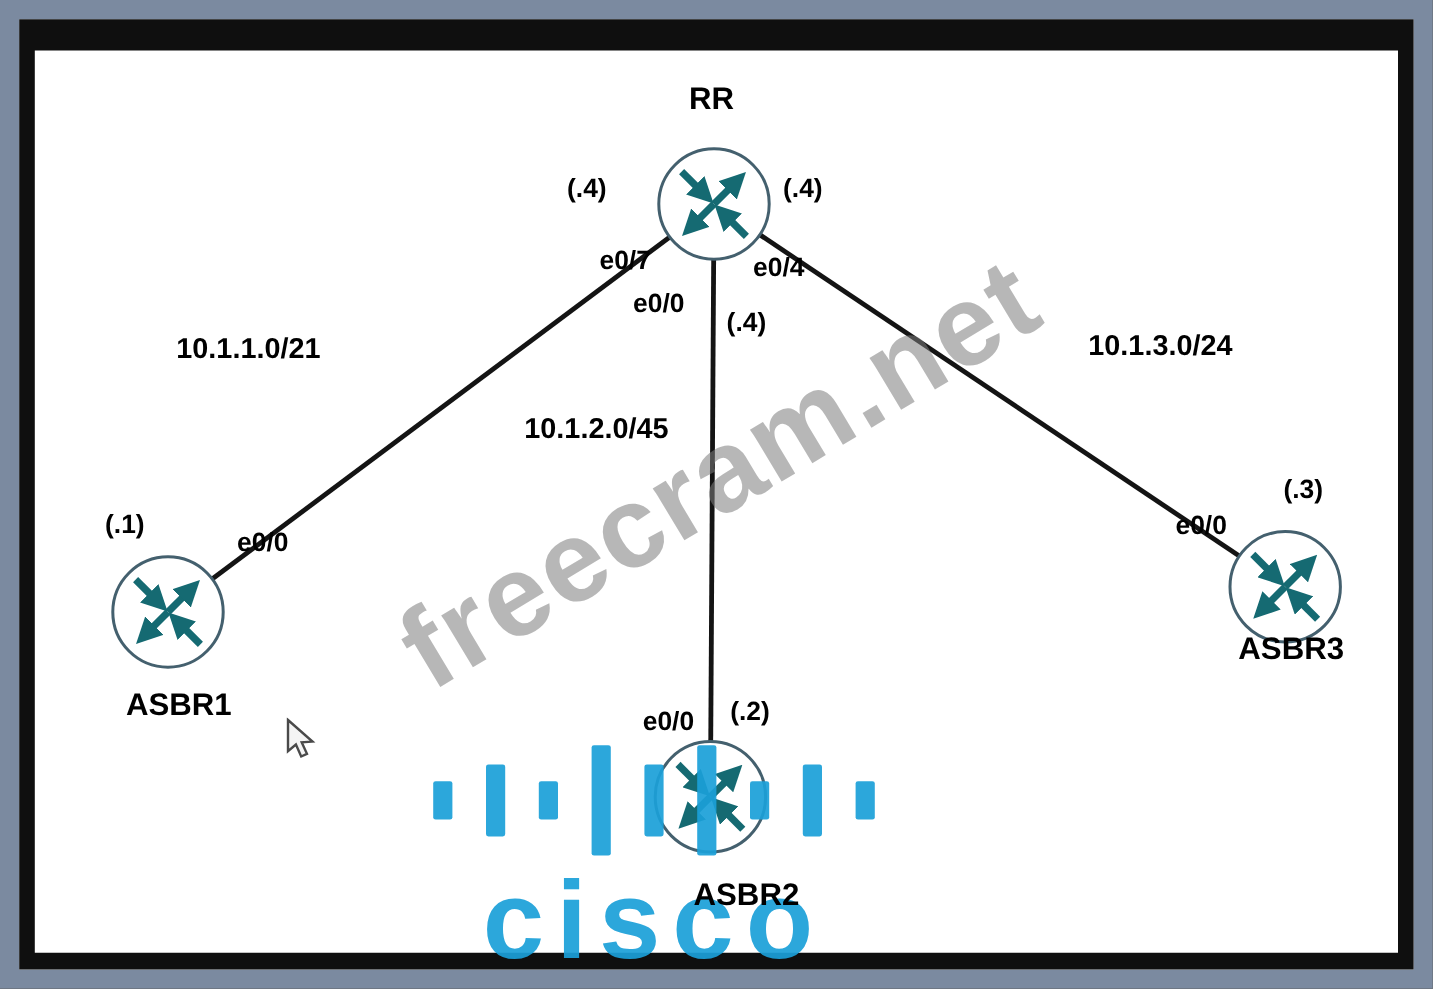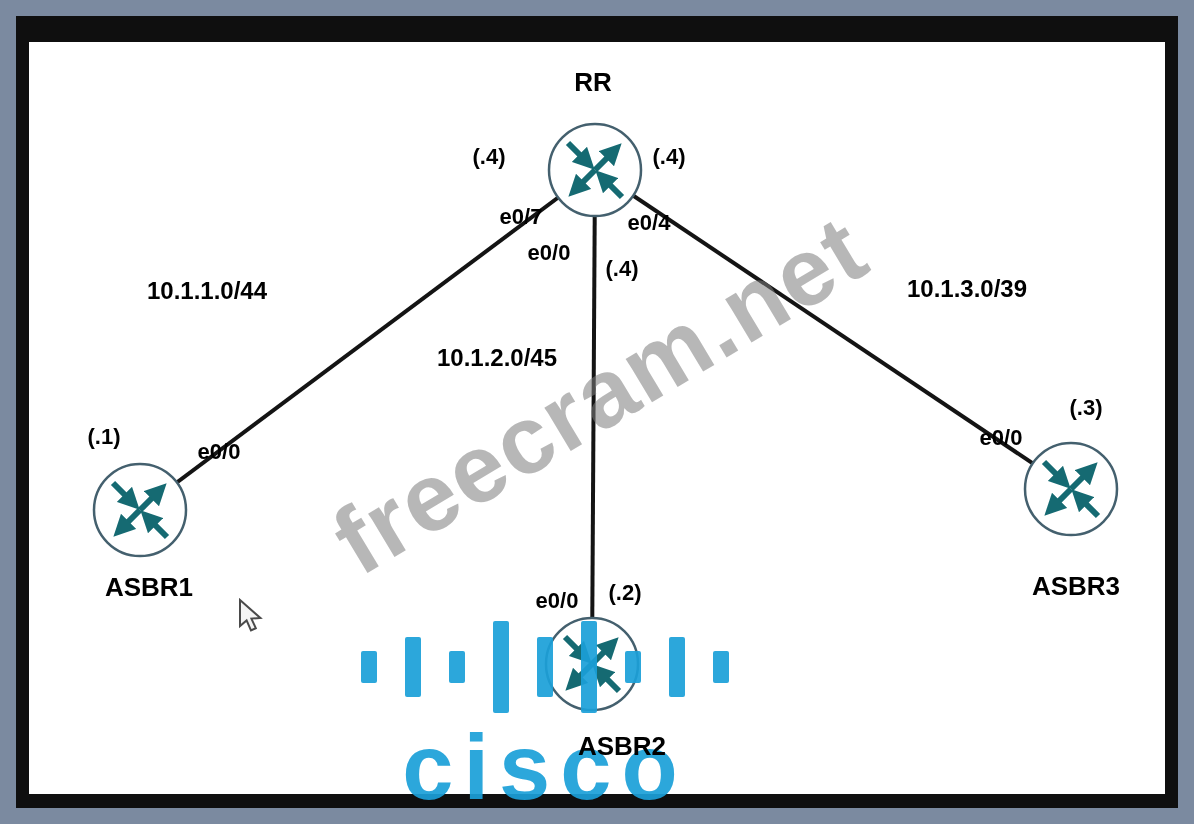--- a/index.html
+++ b/index.html
@@ -83,37 +83,37 @@
     <use href="#router" x="1071" y="489"></use>
   </svg>
 
   <div class="watermark">freecram.net</div>
 
   <div class="labels">
 
     <div class="lbl lg" style="left:593px;top:82px">RR</div>
     <div class="lbl lg" style="left:149px;top:587px">ASBR1</div>
     <div class="lbl lg" style="left:622px;top:746px">ASBR2</div>
-    <div class="lbl lg" style="left:1076px;top:586px">ASBR3</div>
+    <div class="lbl lg" style="left:1076px;top:541px">ASBR3</div>
 
     <div class="lbl sm" style="left:489px;top:157px">(.4)</div>
     <div class="lbl sm" style="left:521px;top:217px">e0/7</div>
-    <div class="lbl md" style="left:207px;top:291px">10.1.1.0/44</div>
+    <div class="lbl md" style="left:207px;top:291px">10.1.1.0/21</div>
     <div class="lbl sm" style="left:104px;top:437px">(.1)</div>
     <div class="lbl sm" style="left:219px;top:452px">e0/0</div>
 
     <div class="lbl sm" style="left:549px;top:253px">e0/0</div>
     <div class="lbl sm" style="left:622px;top:269px">(.4)</div>
     <div class="lbl md" style="left:497px;top:358px">10.1.2.0/45</div>
     <div class="lbl sm" style="left:557px;top:601px">e0/0</div>
     <div class="lbl sm" style="left:625px;top:593px">(.2)</div>
 
     <div class="lbl sm" style="left:669px;top:157px">(.4)</div>
     <div class="lbl sm" style="left:649px;top:223px">e0/4</div>
-    <div class="lbl md" style="left:967px;top:289px">10.1.3.0/39</div>
+    <div class="lbl md" style="left:967px;top:289px">10.1.3.0/24</div>
     <div class="lbl sm" style="left:1001px;top:438px">e0/0</div>
     <div class="lbl sm" style="left:1086px;top:408px">(.3)</div>
   </div>
 
   <div class="cisco-logo">
     <div class="cisco-bars">
       <div class="bar b1"></div>
         <div class="bar b2"></div>
         <div class="bar b3"></div>
       <div class="bar b4"></div>

